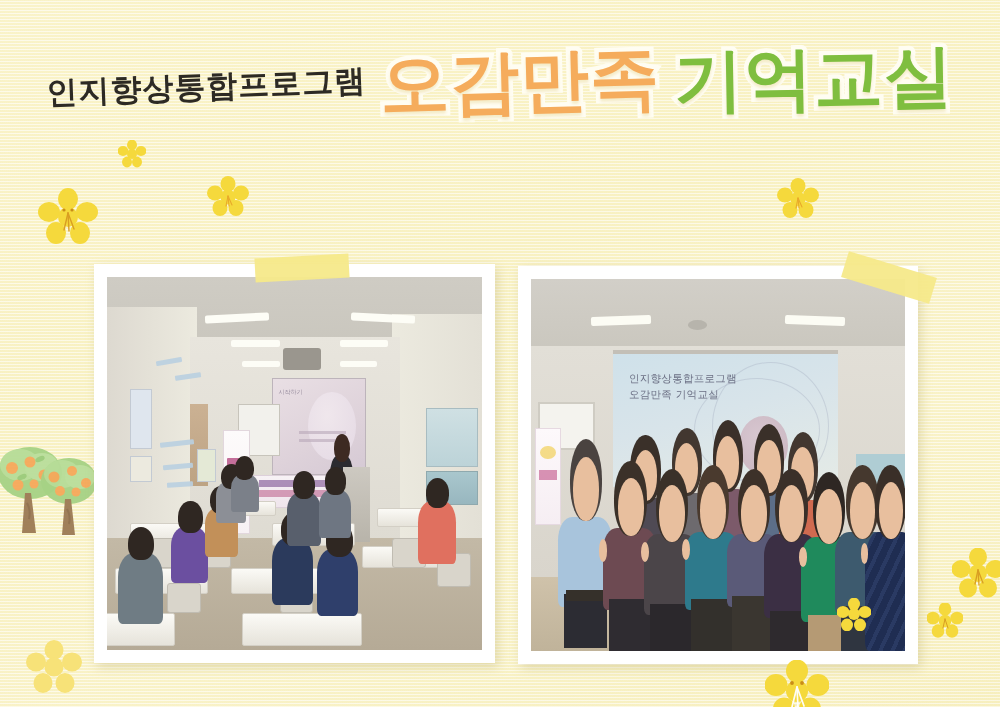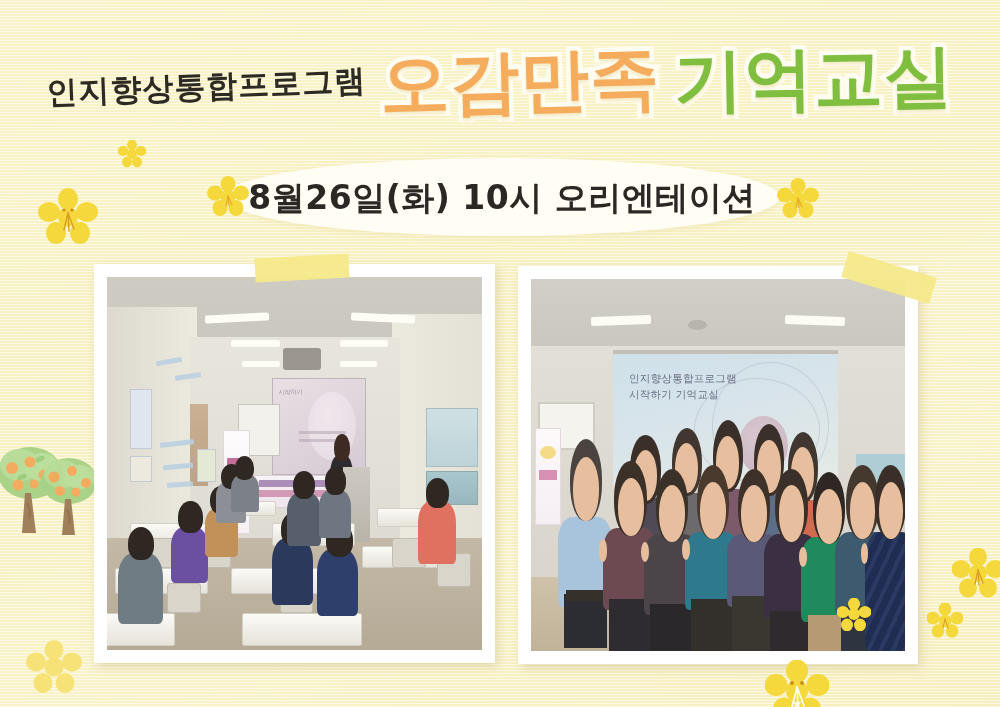--- a/index.html
+++ b/index.html
@@ -231,24 +231,20 @@
 <body>
 
 <div class="poster">
 
   <div class="title-row">
     <span class="title-sub">인지향상통합프로그램</span>
     <span class="title-main title-orange">오감만족</span>
     <span class="title-main title-green">기억교실</span>
   </div>
 
-  <div class="subtitle-wrap">
-    <div class="subtitle-pill"></div>
-    <div class="subtitle-text">8월26일(화) 10시 오리엔테이션</div>
-  </div>
 
   <div class="flower pill-flower-l">
     <svg width="42" height="42" viewBox="0 0 42 42">
       <g fill="#f5d93c">
         <ellipse cx="21" cy="8" rx="7.5" ry="8"></ellipse>
         <ellipse cx="34" cy="17" rx="8" ry="7.5"></ellipse>
         <ellipse cx="29" cy="32" rx="7.5" ry="8"></ellipse>
         <ellipse cx="13" cy="32" rx="7.5" ry="8"></ellipse>
         <ellipse cx="8" cy="17" rx="8" ry="7.5"></ellipse>
         <circle cx="21" cy="21" r="7.5"></circle>
@@ -531,21 +527,21 @@
       <div class="gp-light" style="left:16%;top:10%;width:16%;height:2.4%;transform:rotate(-2deg);"></div>
       <div class="gp-light" style="left:68%;top:10%;width:16%;height:2.4%;transform:rotate(2deg);"></div>
       <div style="position:absolute;left:42%;top:11%;width:5%;height:2.6%;background:#b7b4ac;border-radius:50%;"></div>
 
       <div class="gp-screen">
         <div class="gp-circle"></div>
         <div class="gp-orbit" style="left:36%;top:18%;width:56%;height:78%;"></div>
         <div class="gp-orbit" style="left:44%;top:6%;width:52%;height:96%;"></div>
         <div class="gp-screen-txt">
           <div>인지향상통합프로그램</div>
-          <div>시작하기 기억교실</div>
+          <div>오감만족 기억교실</div>
         </div>
       </div>
 
       <div class="gp-wb"></div>
       <div class="gp-banner">
         <div style="position:absolute;left:18%;top:18%;width:64%;height:14%;background:#f0c93c;opacity:0.6;border-radius:50%;"></div>
         <div style="position:absolute;left:12%;top:44%;width:76%;height:10%;background:#c04f86;opacity:0.6;"></div>
       </div>
       <div style="position:absolute;right:0;top:47%;width:13%;height:9%;background:#9fc8d4;opacity:0.75;"></div>
 

